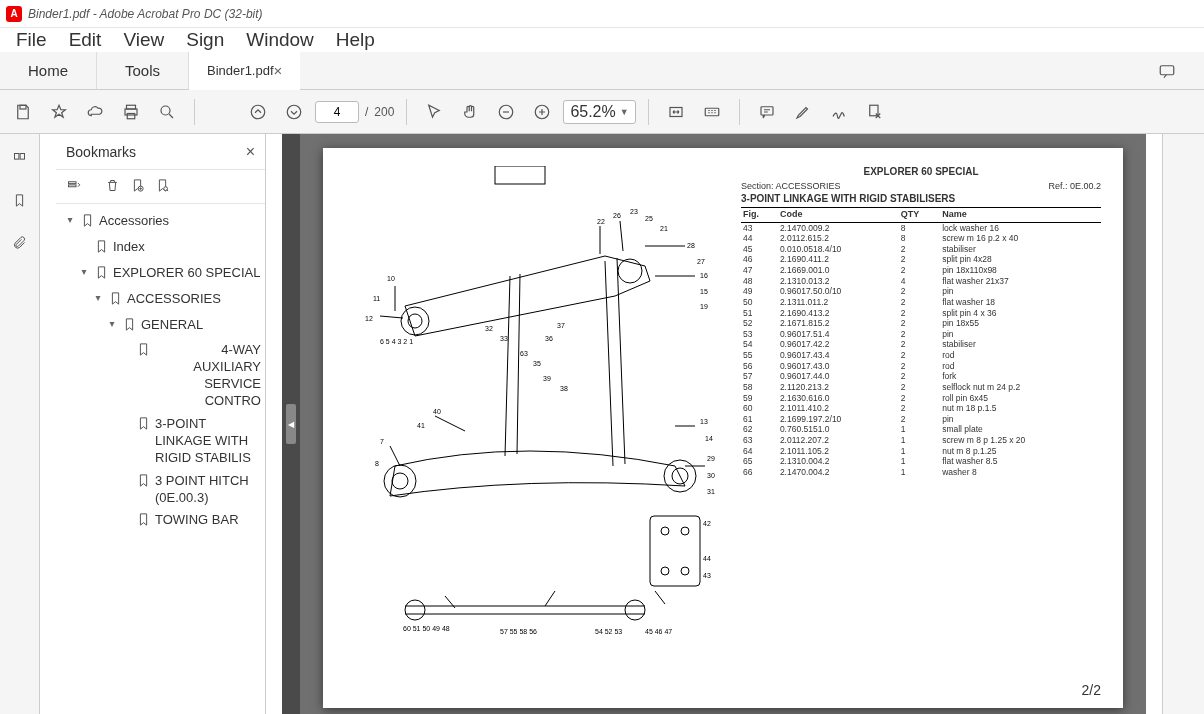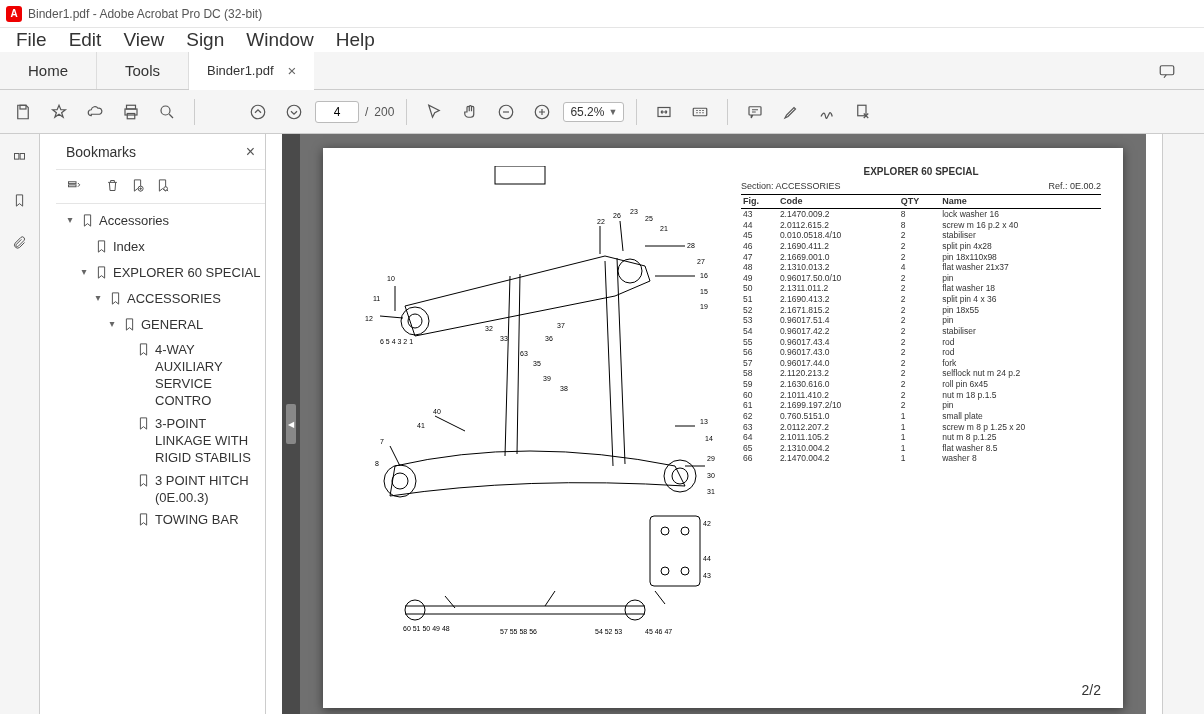--- a/index.html
+++ b/index.html
@@ -1,41 +1,41 @@
 <!DOCTYPE html>
 <html><head>
 <meta charset="utf-8">
 <style>
 * { margin: 0; padding: 0; box-sizing: border-box; font-family: "Segoe UI", Arial, sans-serif; }
 body { background: #fff; width: 1204px; height: 714px; overflow: hidden; display: flex; flex-direction: column; font-size: 13px; color: #333; }
 
 
 .title-bar { height: 28px; display: flex; align-items: center; padding: 0 6px; background: #fff; border-bottom: 1px solid #e5e5e5; }
 .title-bar .app-icon { width: 16px; height: 16px; background: #e00; border-radius: 3px; margin-right: 6px; display:flex;align-items:center;justify-content:center;color:#fff;font-size:10px;font-weight:bold; }
-.title-bar .title-text { font-size: 12px; color: #555; }
+.title-bar .title-text { font-size: 12px; color: #555; font-style: italic; }
 
 
 .menu-bar { height: 24px; display: flex; align-items: center; padding: 0 6px; gap: 2px; background:#fff; }
 .menu-bar .menu-item { padding: 2px 10px; font-size: 19px; color: #333; cursor: pointer; }
 
 
 .tab-bar { height: 38px; display: flex; align-items: stretch; background: #f5f5f5; border-bottom: 1px solid #ccc; }
 .tab-bar .htab { padding: 0 28px; display: flex; align-items: center; font-size: 15px; color: #333; cursor:pointer; border-right:1px solid #ddd; }
-.tab-bar .doc-tab { background:#fff; border-bottom:2px solid #fff; margin-bottom:-1px; display:flex; align-items:center; padding: 0 18px; gap:14px; }
+.tab-bar .doc-tab { background:#fff; border-bottom:2px solid #fff; margin-bottom:-1px; display:flex; align-items:center; padding: 0 18px; }
 .tab-bar .doc-tab .close { font-size:15px; color:#666; cursor:pointer; }
 
 
 .toolbar { height: 44px; display: flex; align-items: center; background: #f5f5f5; border-bottom: 1px solid #ccc; padding: 0 8px; gap: 6px; }
 .toolbar .sep { width:1px; height:26px; background:#ccc; margin:0 6px; }
 .toolbar .tb { width:30px; height:30px; display:flex; align-items:center; justify-content:center; cursor:pointer; color:#555; border-radius:3px; }
 .page-box { display:flex; align-items:center; gap:6px; }
 .page-box input { width:44px; height:22px; text-align:center; border:1px solid #bbb; background:#fff; font-size:12px; border-radius:3px; }
 .page-box .of { font-size:12px; color:#555; }
 .zoom-box { display:flex; align-items:center; gap:4px; border:1px solid #bbb; background:#fff; padding:2px 6px; border-radius:3px; }
-.zoom-box span { font-size:12px; }
+.zoom-box span { font-size:16px; }
 
 
 .main { flex:1; display:flex; overflow:hidden;gap:16px; }
 .left-rail { width:40px; background:#f5f5f5; border-right:1px solid #ccc; display:flex; flex-direction:column; align-items:center; padding-top:10px; gap:14px; }
 .left-rail .rail-btn { width:28px; height:28px; display:flex; align-items:center; justify-content:center; color:#666; cursor:pointer; border-radius:3px; }
 .left-rail .rail-btn.active { color:#1a73e8; }
 
 
 .bm-panel { width:210px; background:#fff; border-right:1px solid #ccc; display:flex; flex-direction:column; }
 .bm-head { height:36px; display:flex; align-items:center; justify-content:space-between; padding:0 10px; border-bottom:1px solid #e5e5e5; }
@@ -296,21 +296,21 @@
             </svg></span>
           <span class="lbl">ACCESSORIES</span>
         </div>
         <div class="row" style="padding-left: 48px;">
           <span class="chev">▾</span>
           <span class="bmicon"><svg class="icon-sm" viewBox="0 0 24 24">
               <path d="M7 3h10v18l-5-4-5 4z"></path>
             </svg></span>
           <span class="lbl">GENERAL</span>
         </div>
-        <div class="row" style="padding-left: 62px;">
+        <div class="row" style="padding-left: 62px; text-align: right;">
           <span class="chev"></span>
           <span class="bmicon"><svg class="icon-sm" viewBox="0 0 24 24">
               <path d="M7 3h10v18l-5-4-5 4z"></path>
             </svg></span>
           <span class="lbl">4-WAY AUXILIARY SERVICE CONTRO</span>
         </div>
         <div class="row" style="padding-left: 62px;">
           <span class="chev"></span>
           <span class="bmicon"><svg class="icon-sm" viewBox="0 0 24 24">
               <path d="M7 3h10v18l-5-4-5 4z"></path>
@@ -427,20 +427,21 @@
                 <text x="140" y="165">32</text>
             </g>
           </svg>
         </div>
         <div class="parts">
           <div class="model">EXPLORER 60 SPECIAL</div>
           <div class="secrow">
             <span>Section: ACCESSORIES</span>
             <span>Ref.: 0E.00.2</span>
           </div>
+          <div class="sectitle">3-POINT LINKAGE WITH RIGID STABILISERS</div>
           <table>
             <thead>
                 <tr>
               <th>Fig.</th>
               <th>Code</th>
               <th>QTY</th>
               <th>Name</th>
             </tr>
               </thead>
             <tbody id="parts-body">

